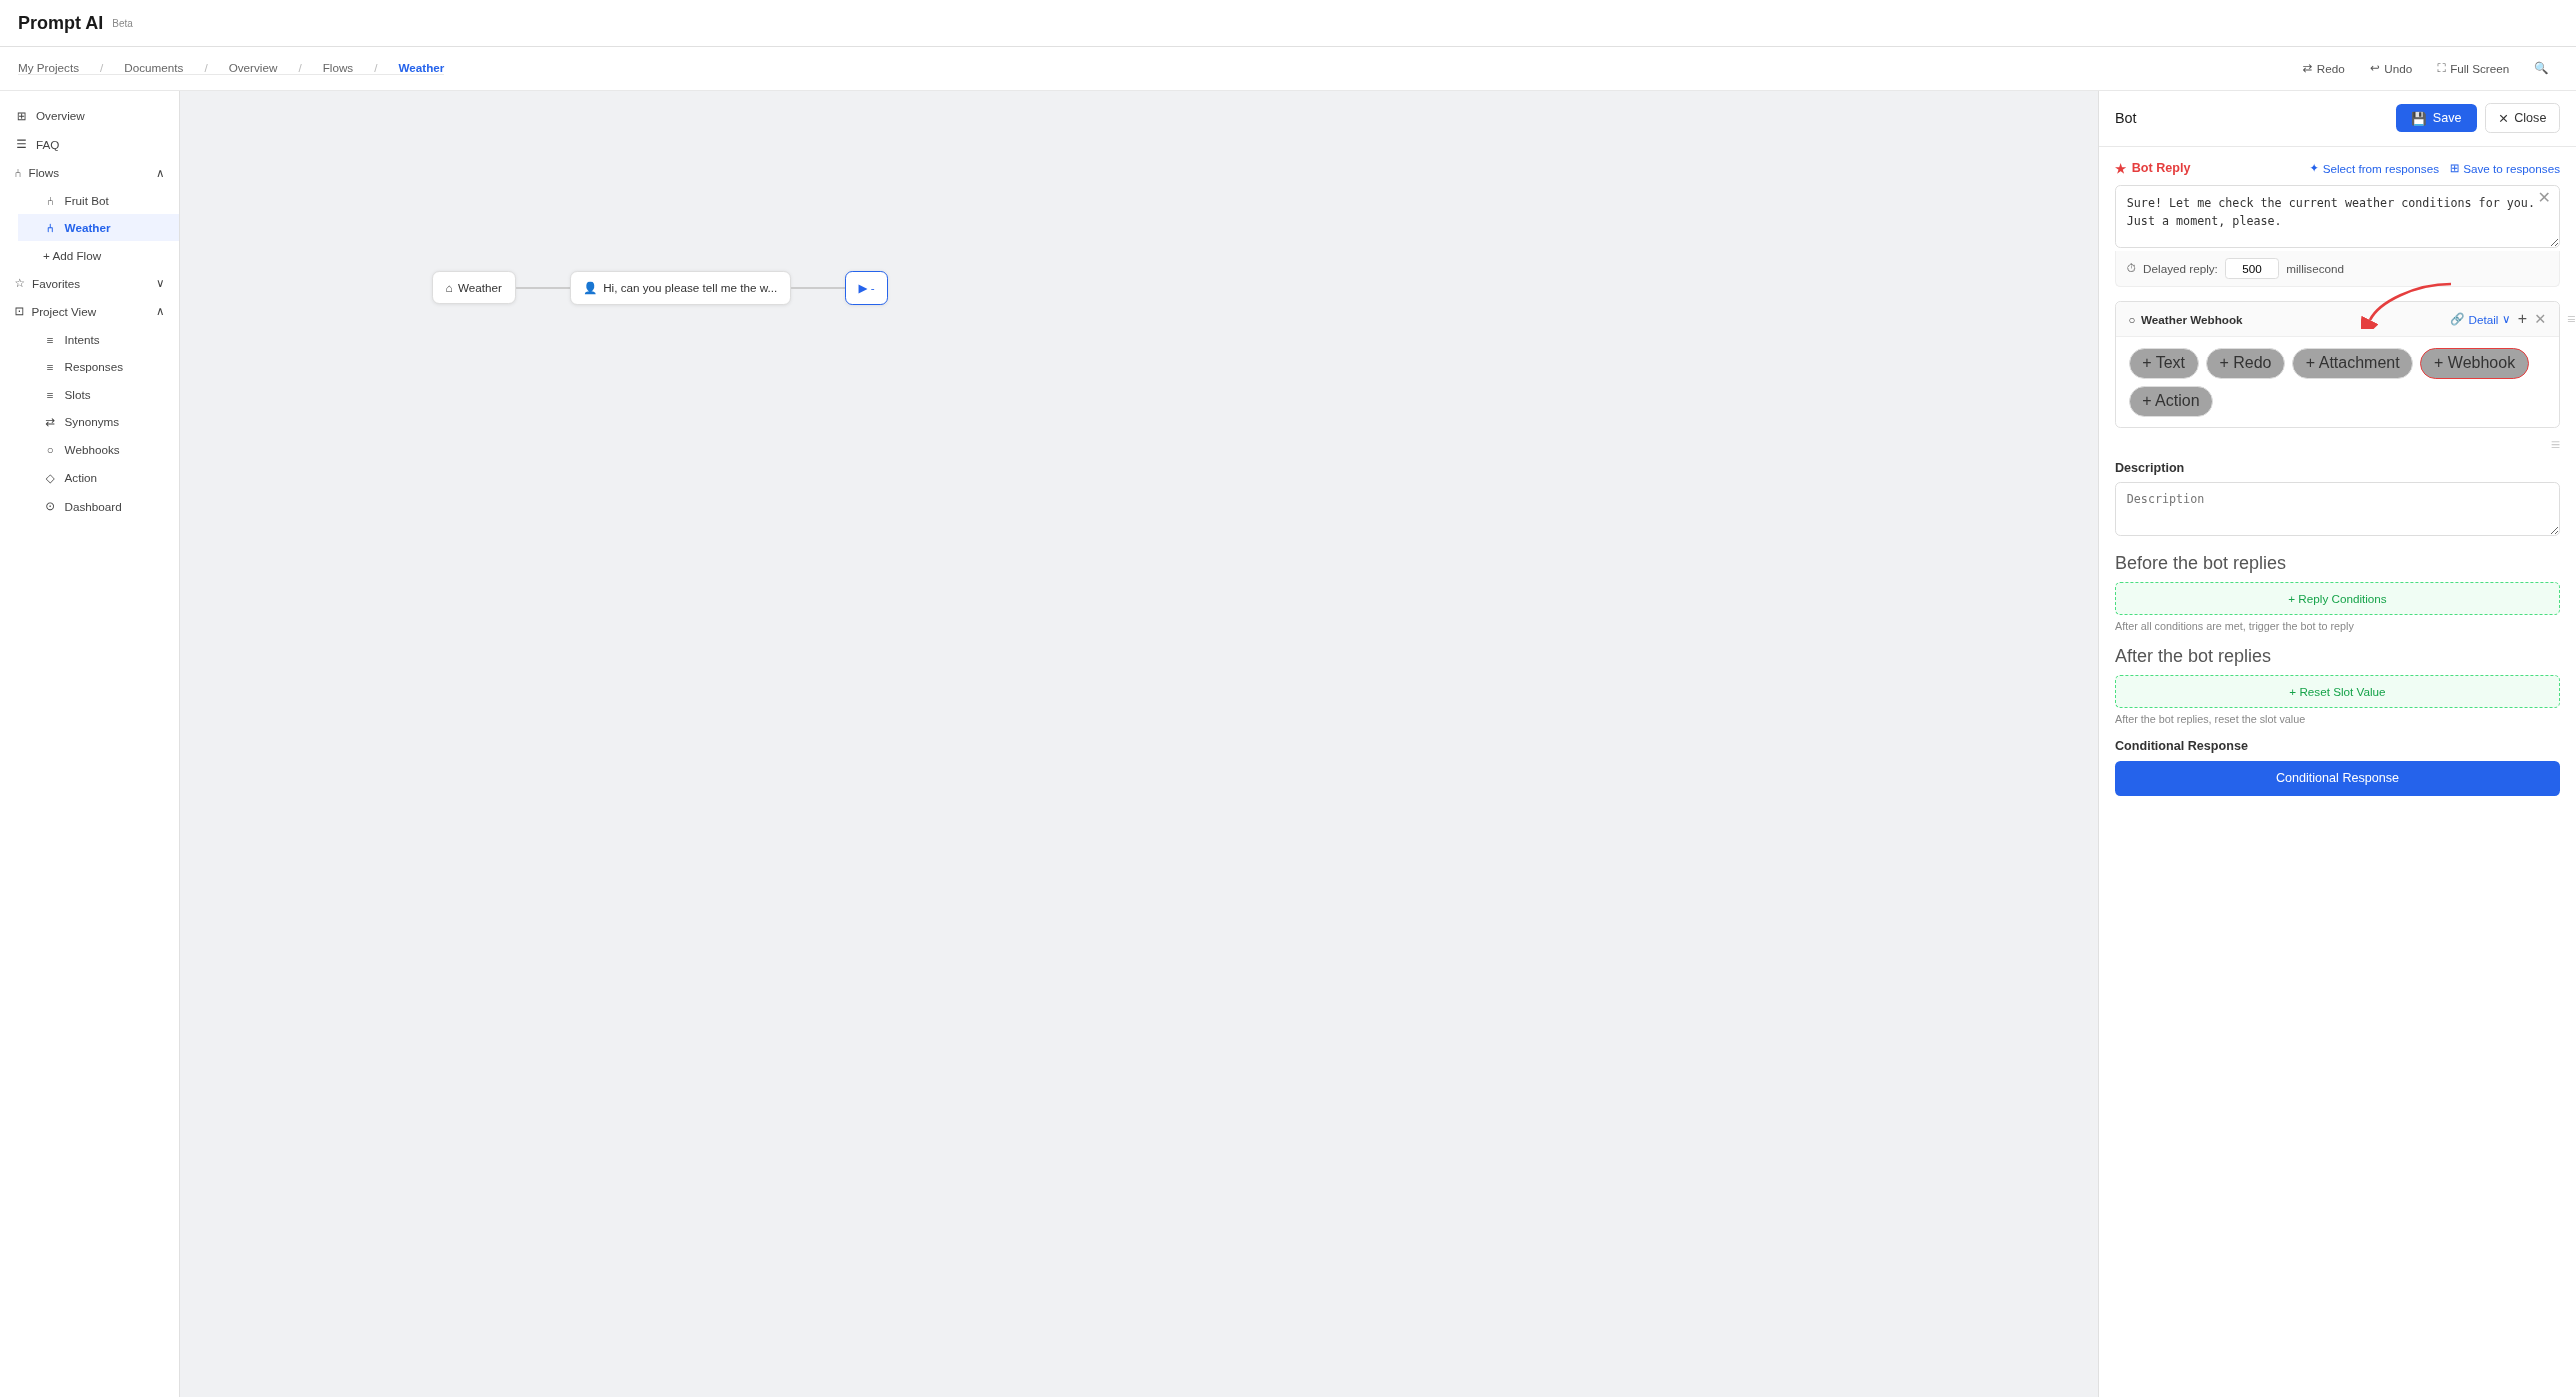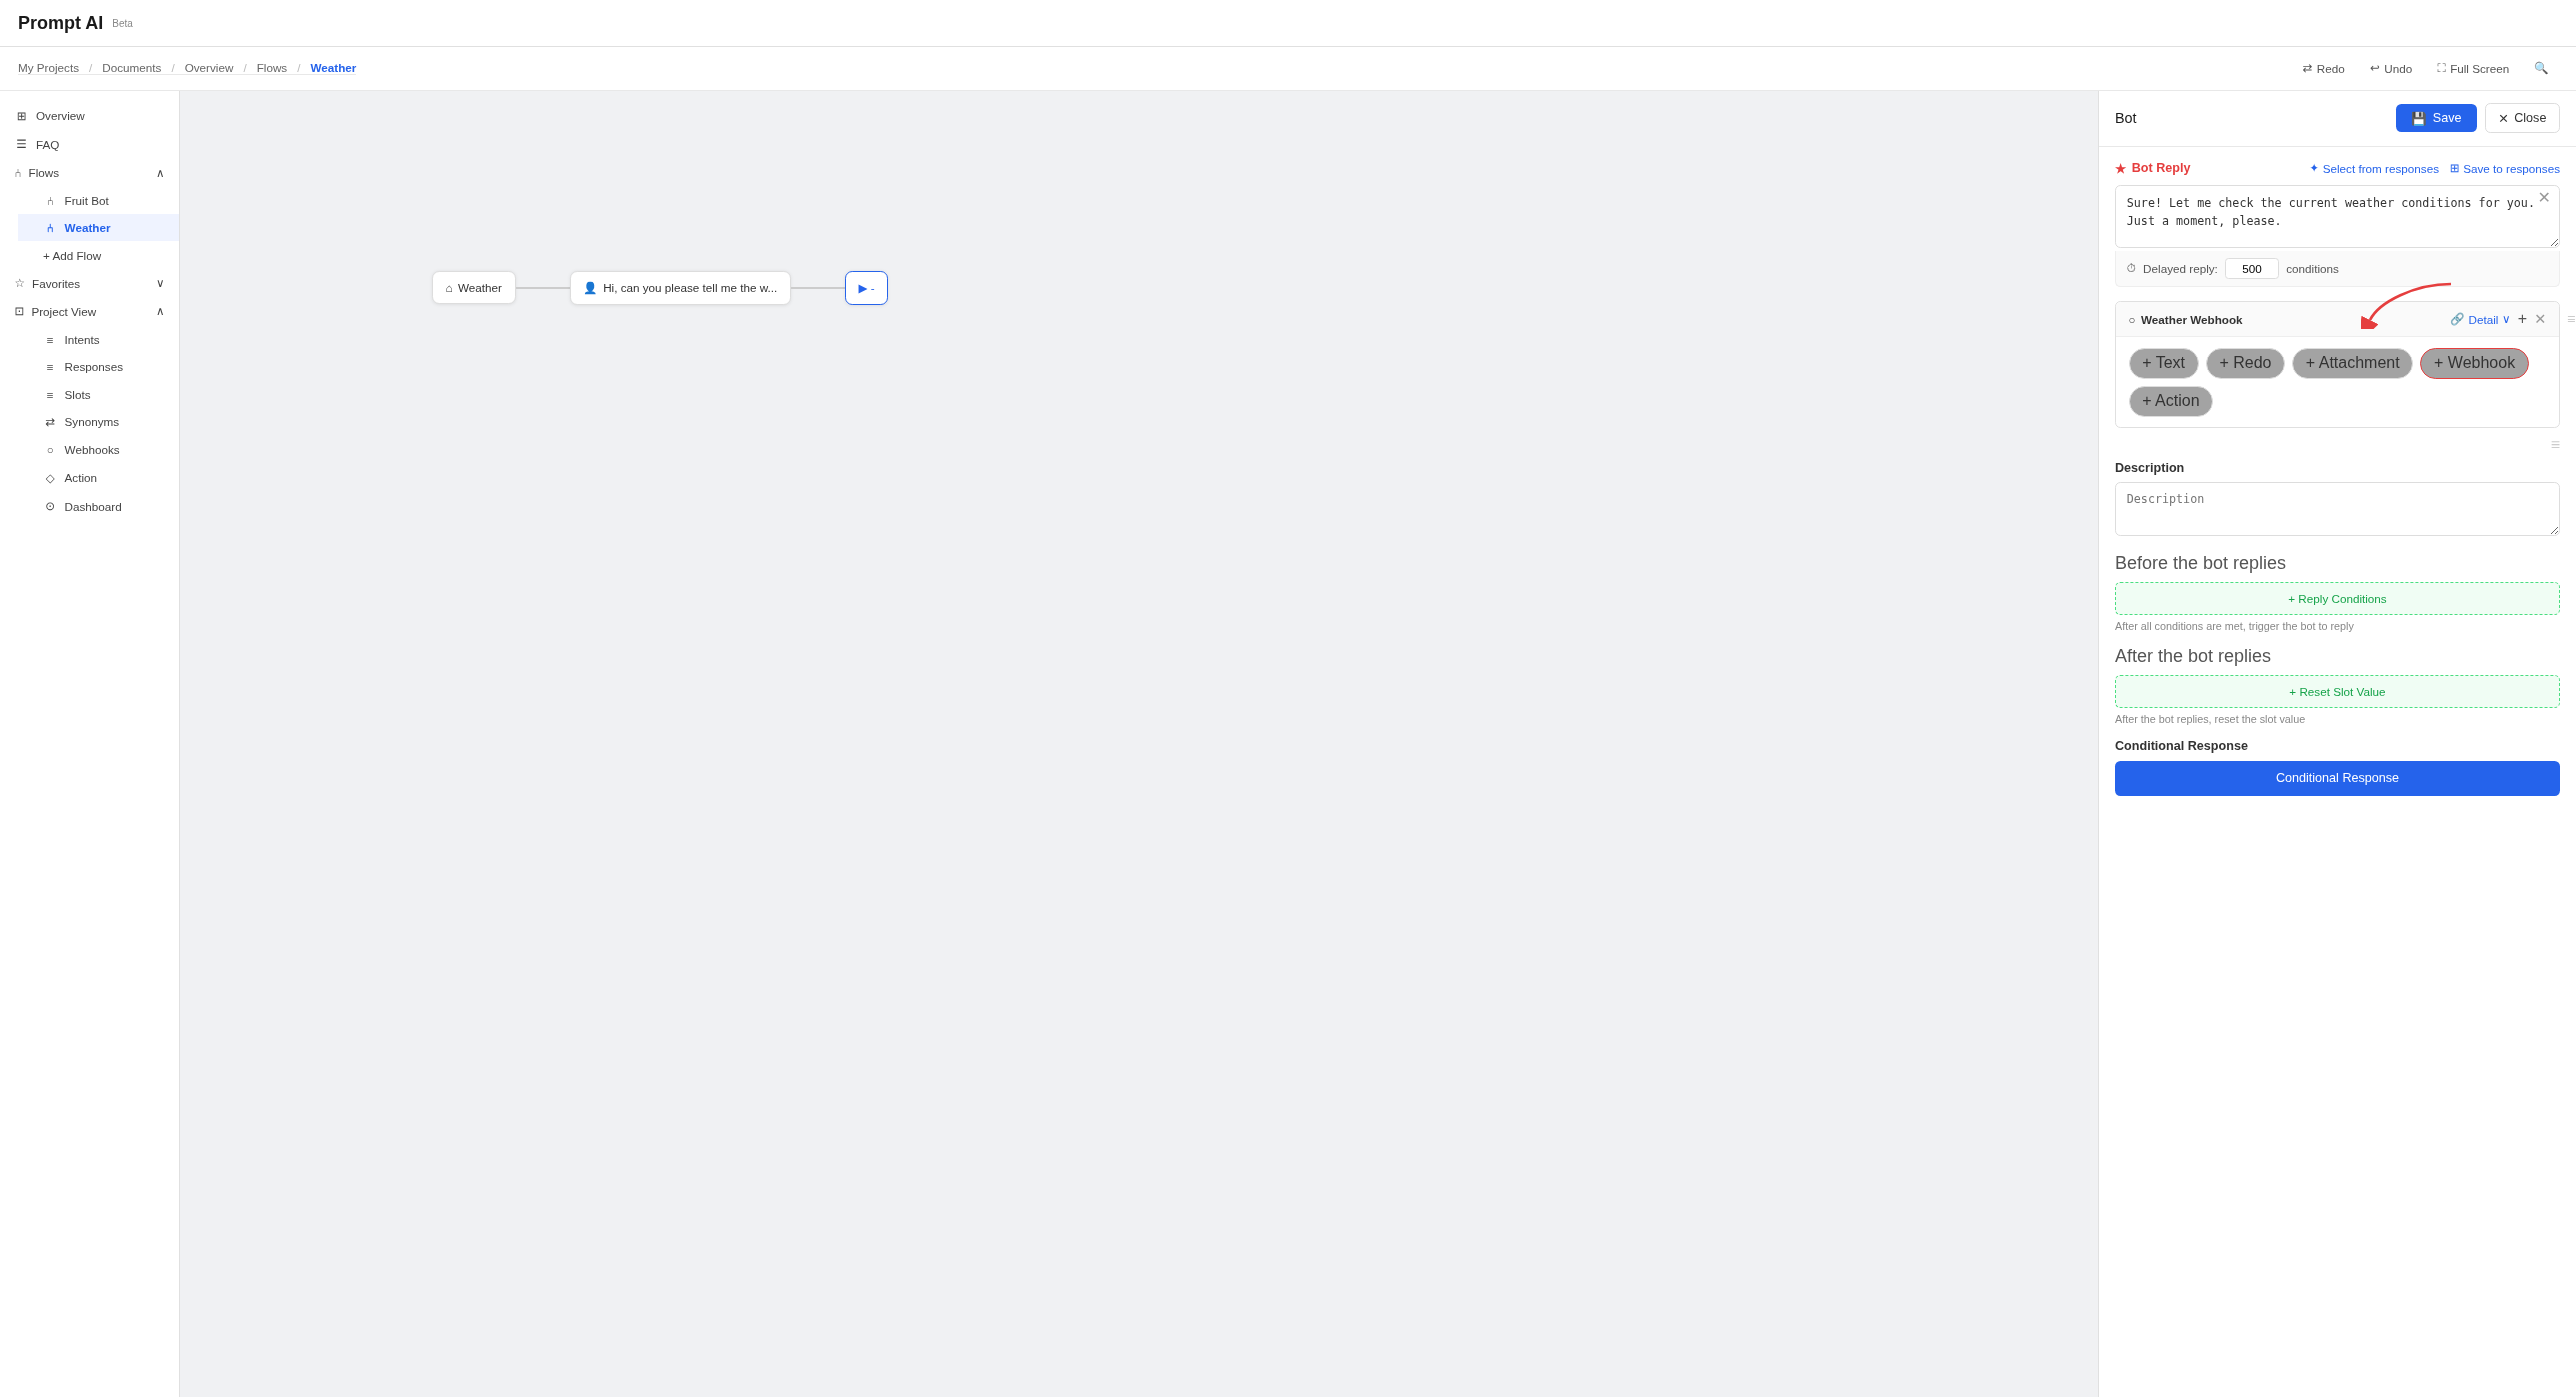--- a/index.html
+++ b/index.html
@@ -8,21 +8,21 @@
     
     .topbar { display: flex; align-items: center; justify-content: space-between; padding: 0 18px; height: 47px; background: #fff; border-bottom: 0.9px solid #e0e0e0; }
     .topbar-left { display: flex; align-items: center; gap: 5.4px; }
     .app-title { font-size: 18px; font-weight: 700; color: #1a1a1a; }
     .app-beta { font-size: 10px; color: #888; margin-left: 3.6px; }
     .topbar-center { display: flex; align-items: center; gap: 18px; }
     .toolbar-btn { display: flex; align-items: center; gap: 4.5px; color: #555; font-size: 11.7px; cursor: pointer; background: none; border: none; padding: 5.4px 9px; border-radius: 3.6px; }
     .topbar-right { display: flex; align-items: center; gap: 9px; }
 
     
-    .breadcrumb { display: flex; align-items: center; gap: 10px; padding: 9px 18px; background: #fff; border-bottom: 0.9px solid #e8e8e8; font-size: 11.7px; color: #666; }
+    .breadcrumb { display: flex; align-items: center; gap: 21px; padding: 9px 18px; background: #fff; border-bottom: 0.9px solid #e8e8e8; font-size: 11.7px; color: #666; }
     .breadcrumb a { color: #666; text-decoration: none; }
     .breadcrumb .current { color: #2563eb; font-weight: 600; }
     .breadcrumb-sep { color: #bbb; }
 
     
     .main-layout { display: flex; height: calc(100vh - 47px); }
 
     
     .sidebar { width: 180px; background: #fff; border-right: 0.9px solid #e0e0e0; overflow-y: auto; flex-shrink: 0; padding: 10.8px 0; }
     .sidebar-item { display: flex; align-items: center; gap: 7.2px; padding: 7.2px 14.4px; cursor: pointer; font-size: 11.7px; color: #444; border-radius: 0; }
@@ -277,21 +277,21 @@
 
         <div style="position:relative;">
           <textarea class="reply-textarea" style="">Sure! Let me check the current weather conditions for you. Just a moment, please.</textarea>
           <button class="panel-close-x" style="position:absolute; top:3.6px; right:3.6px;">✕</button>
         </div>
 
         <div class="delayed-reply-row">
           <span>⏱</span>
           <span>Delayed reply:</span>
           <input class="delay-input" type="text" value="500" style="">
-          <span>conditions</span>
+          <span>millisecond</span>
         </div>
       </div>
 
       <div class="webhook-box" style="position:relative;">
 
         <div style="position:absolute; right:-20px; top:9px; display:flex; flex-direction:column; gap:2.7px; padding:0 3.6px;">
           <span style="font-size:14.4px; color:#ccc;">≡</span>
         </div>
 
         <div class="webhook-header">

